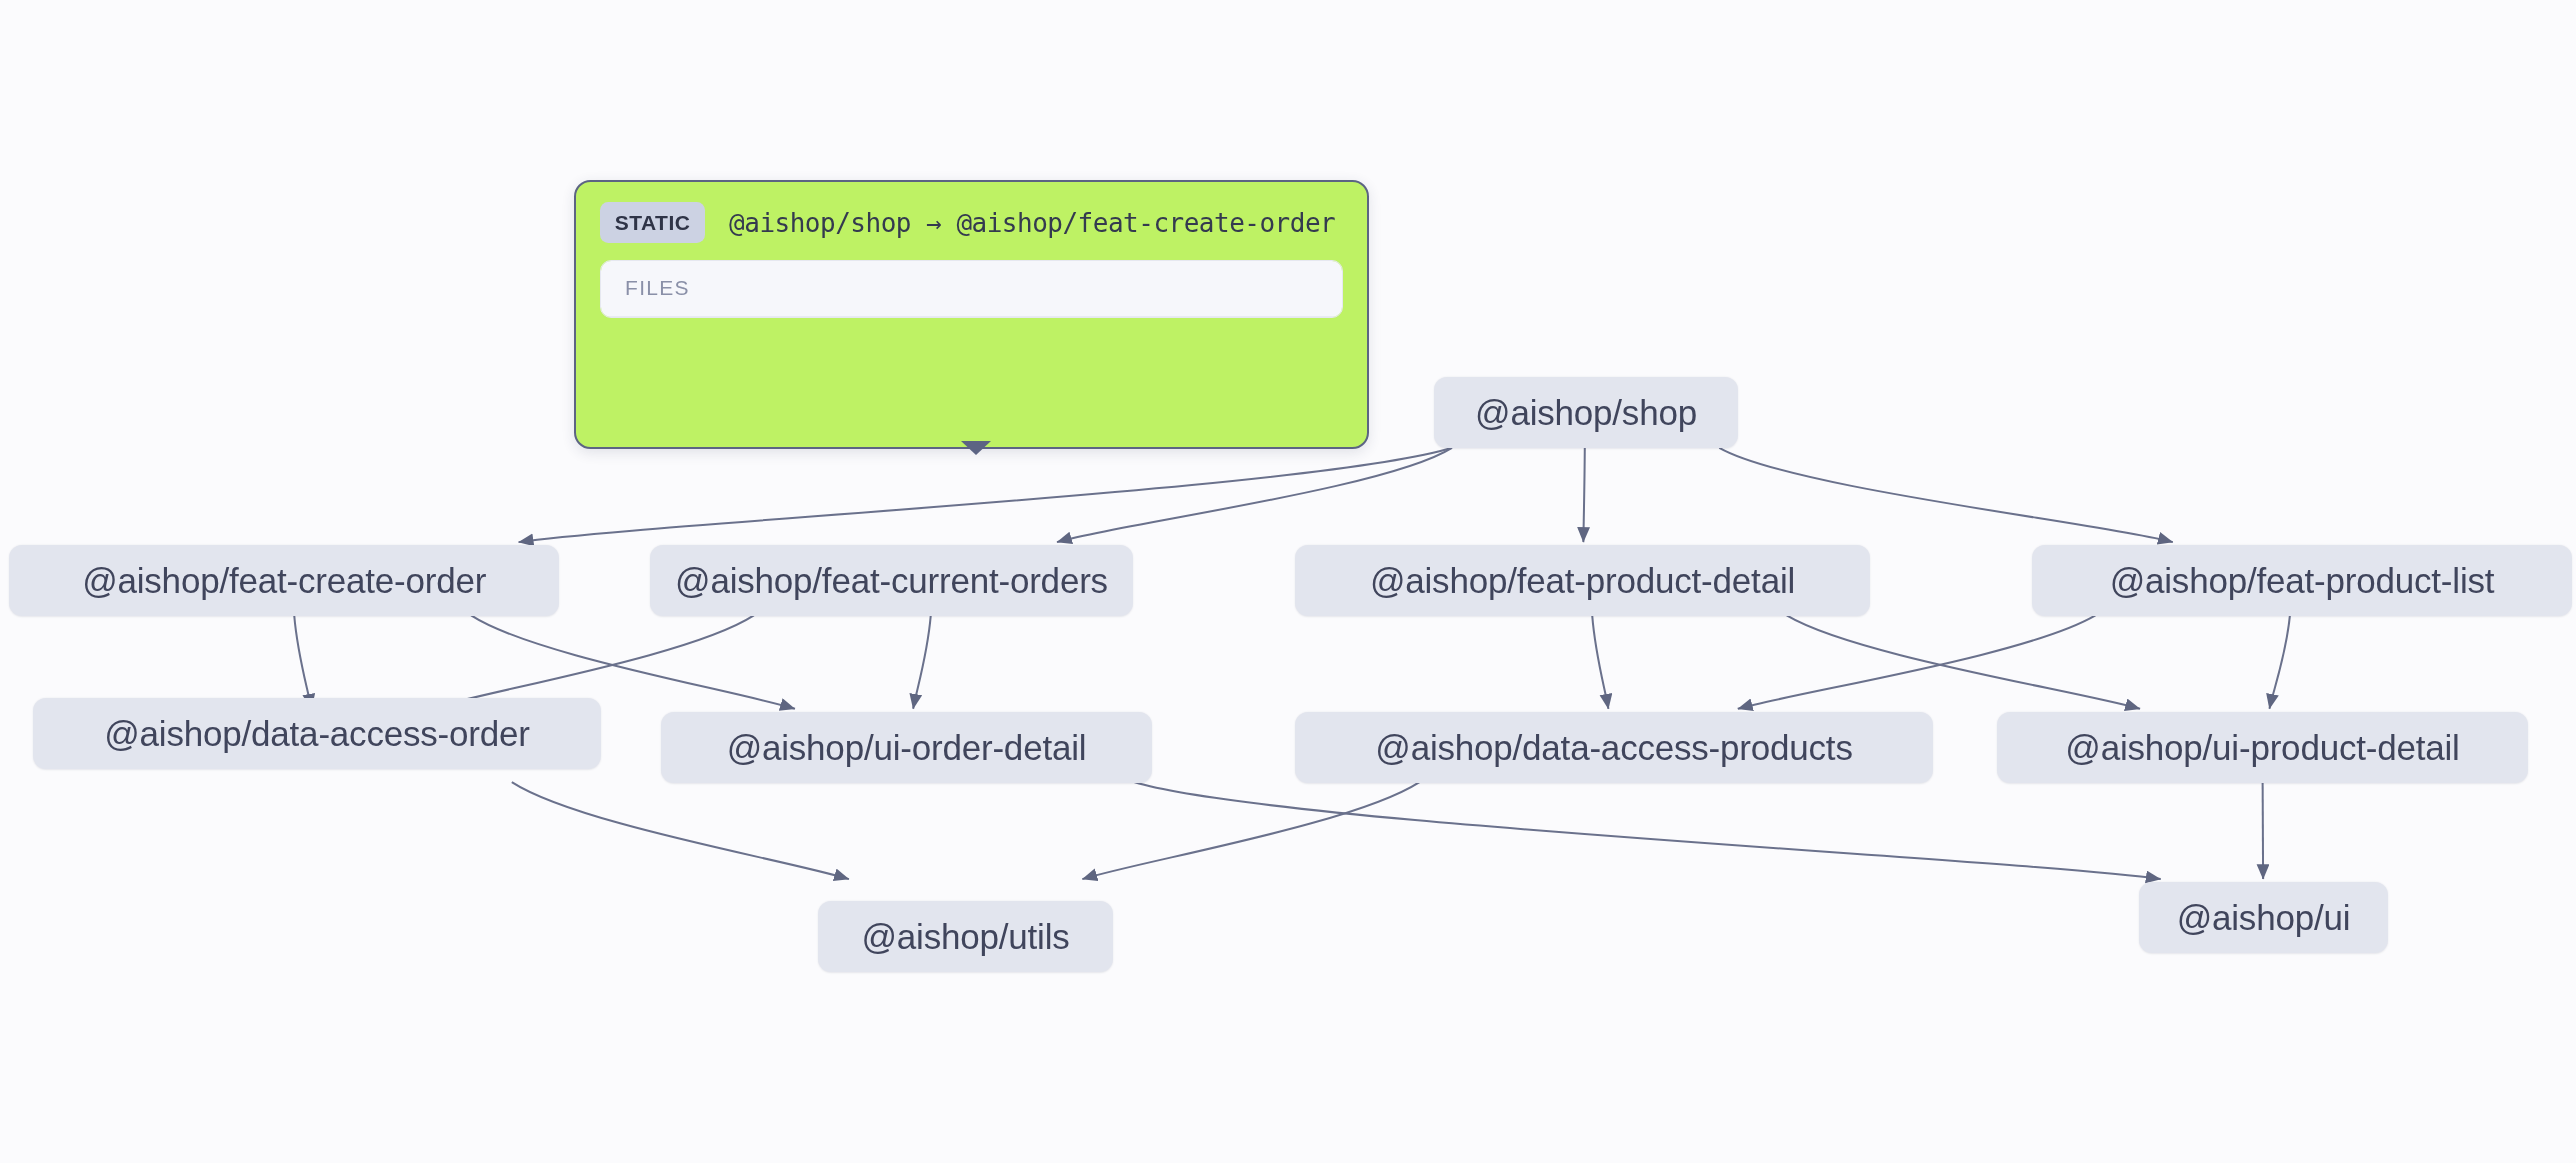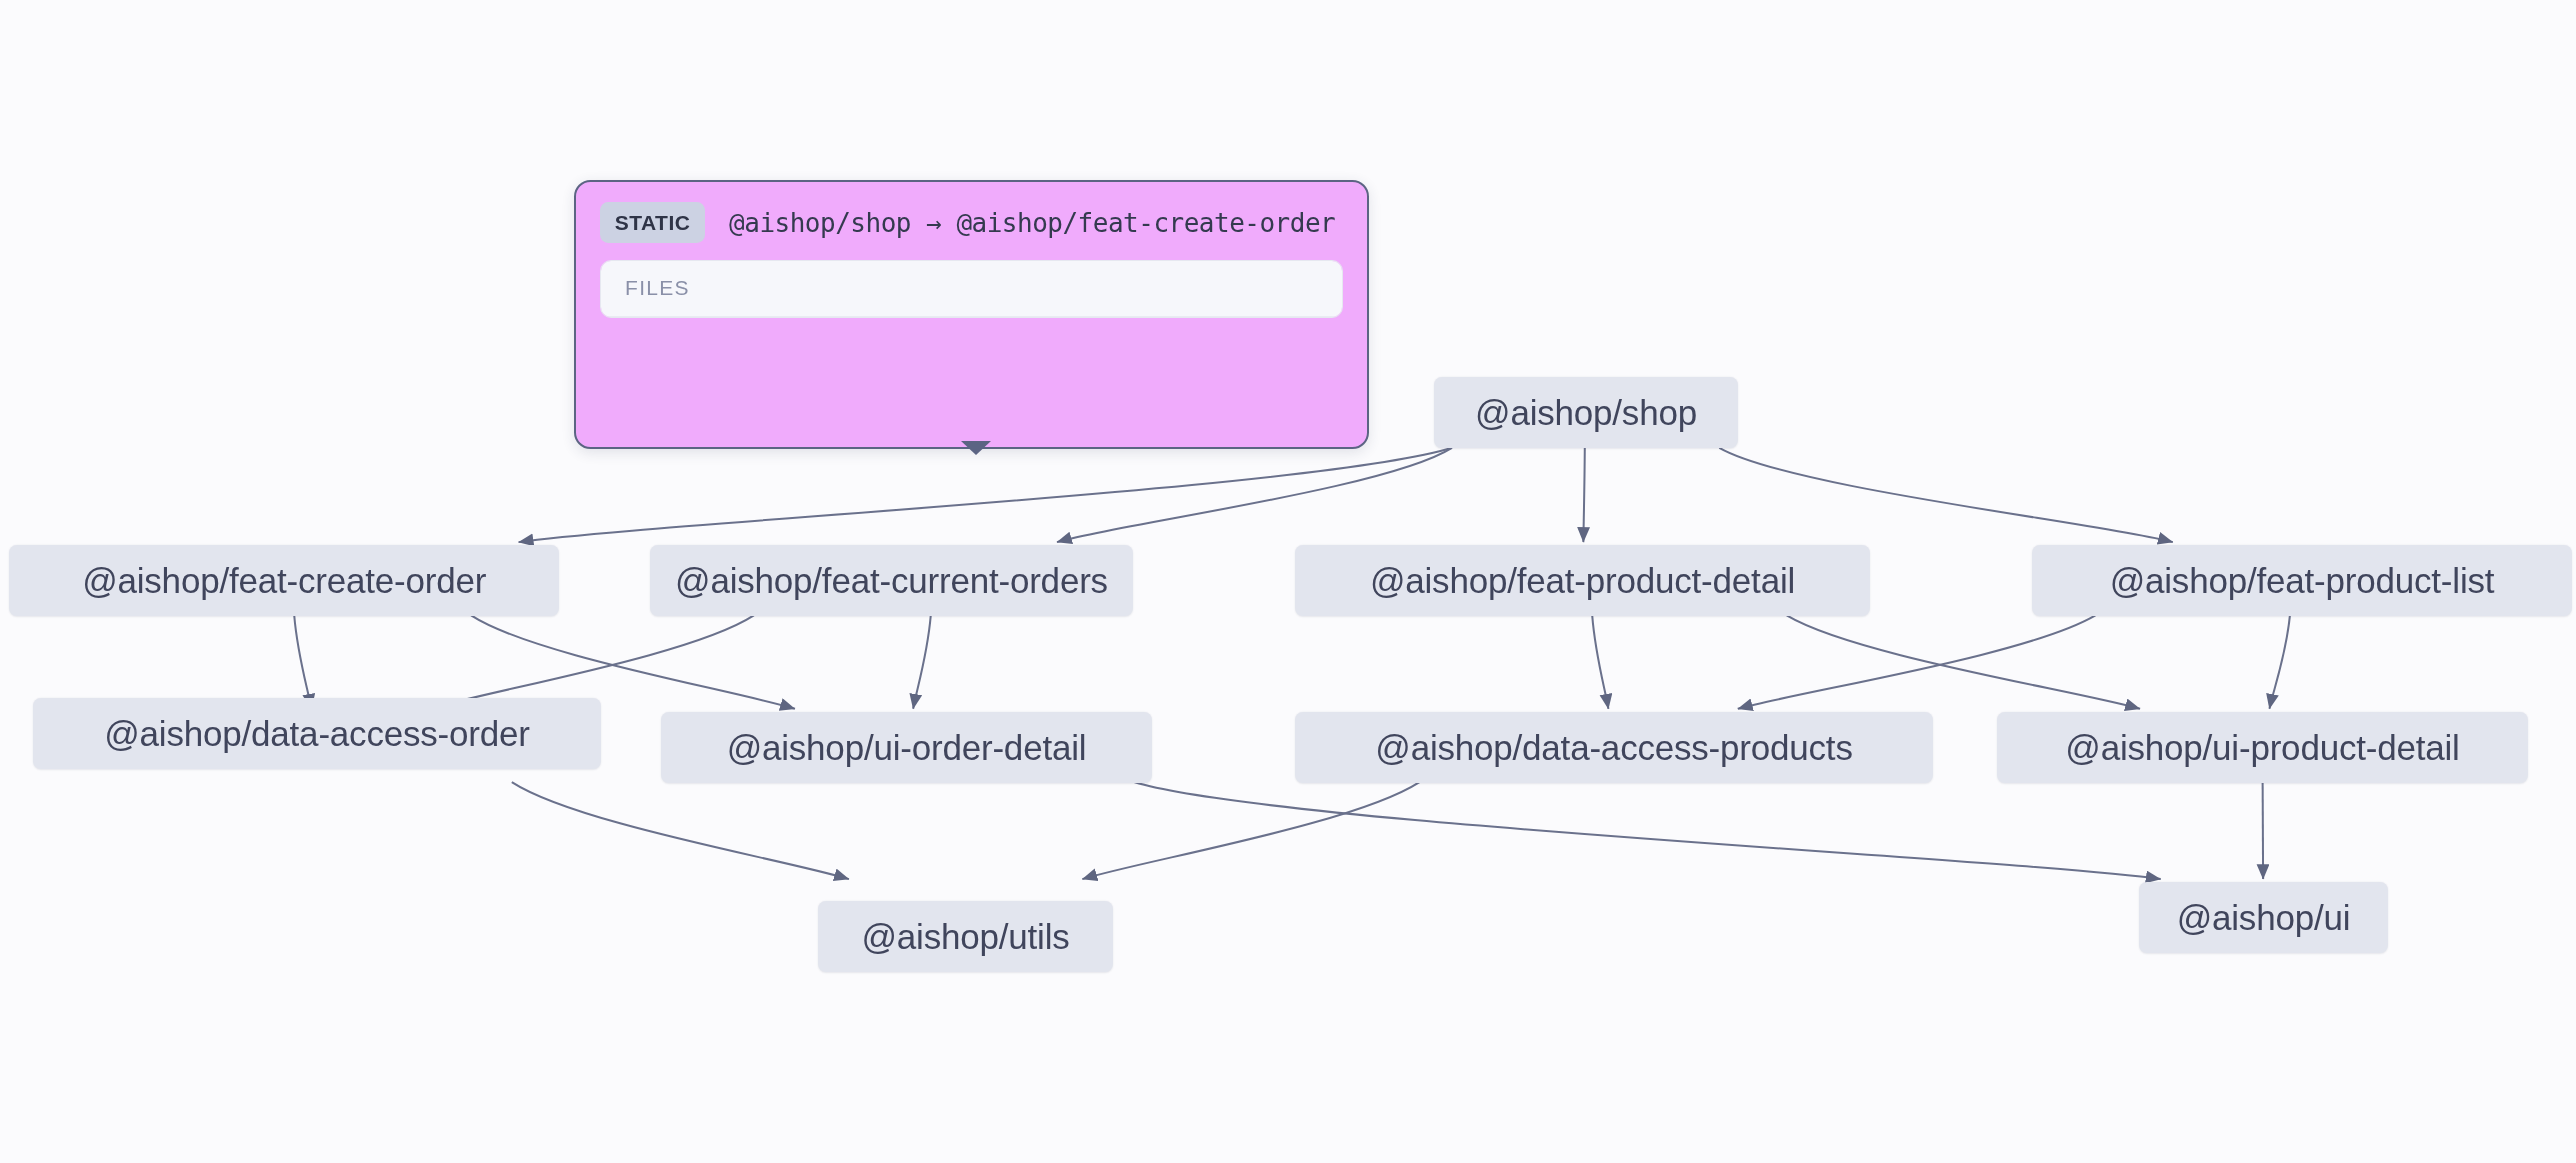--- a/index.html
+++ b/index.html
@@ -9,40 +9,40 @@
     font-family:"Liberation Sans", sans-serif;
     overflow:hidden;
     position:relative;
   }
   #graph{position:absolute;inset:0;width:2576px;height:1163px;}
   .edges{position:absolute;left:0;top:0;width:2576px;height:1163px;pointer-events:none;}
 
   .node{
     position:absolute;
     background:#e2e5ee;
-    border-radius:8px;
+    border-radius:13px;
     display:flex;
     align-items:center;
     justify-content:center;
     color:#40455c;
     font-size:35px;
     letter-spacing:-0.2px;
     box-shadow:0 0.9px 1.8px rgba(40,50,80,.10);
     box-sizing:border-box;
     padding:0 24px;
     white-space:nowrap;
     cursor:pointer;
   }
 
   
   .tooltip{
     position:absolute;
     left:574px;top:180px;
     width:795px;height:269px;
-    background:#f0abfc;
+    background:#bef264;
     border:2.3px solid #5c6483;
     border-radius:16.5px;
     box-sizing:border-box;
     box-shadow:0 3.7px 13px rgba(40,50,80,.12);
     z-index:30;
   }
   .tt-head{
     display:flex;align-items:center;
     gap:24px;
     padding:20px 24px 13px 24px;

